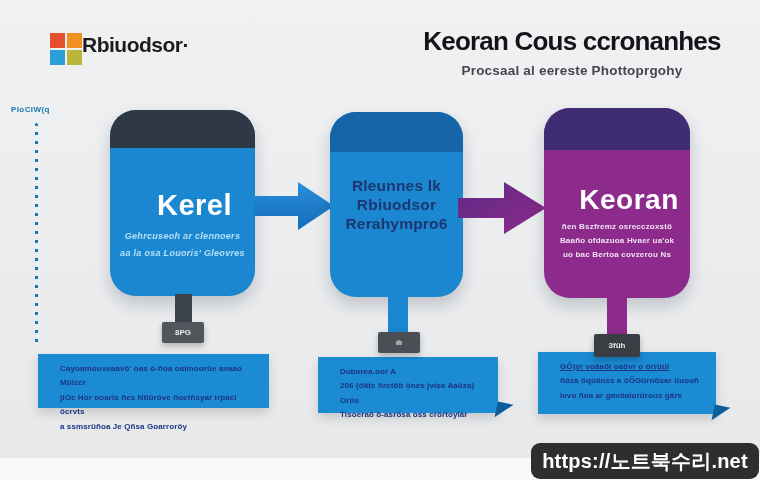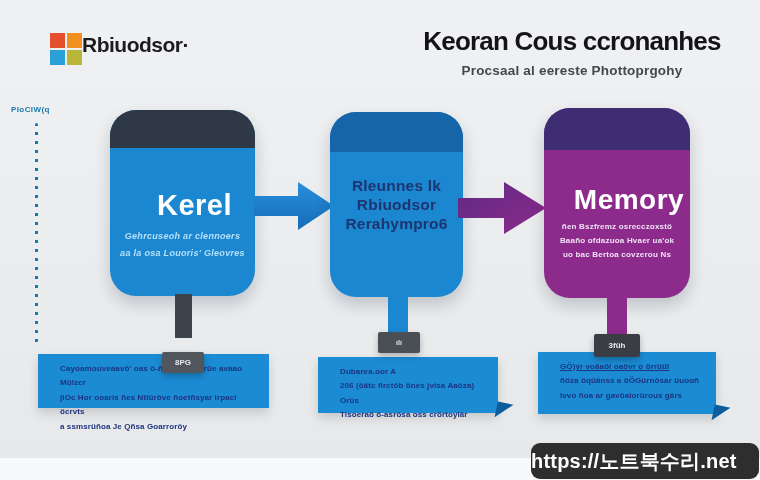--- a/index.html
+++ b/index.html
@@ -43,38 +43,38 @@
   .arrow{position:absolute;}
   .arrow1{left:254px;top:176px;}
   .arrow2{left:458px;top:176px;}
   
   .stem{position:absolute;}
   .stem1{left:175px;top:294px;width:17px;height:44px;background:#3c434b;}
   .stem2{left:388px;top:296px;width:20px;height:42px;background:#1a87d0;}
   .stem3{left:607px;top:298px;width:20px;height:42px;background:#8d2b8d;}
   .base{position:absolute;display:flex;align-items:center;justify-content:center;
     color:#e8e8ea;font-weight:700;border-radius:2px;box-shadow:0 3px 6px rgba(0,0,0,.25);}
-  .base1{left:162px;top:352px;width:42px;height:21px;background:#51565c;font-size:8px;text-align:center;}
+  .base1{left:162px;top:322px;width:42px;height:21px;background:#51565c;font-size:8px;text-align:center;}
   .base2{left:378px;top:332px;width:42px;height:21px;background:#4a4f55;font-size:7px;}
   .base3{left:594px;top:334px;width:46px;height:23px;background:#3a3e44;font-size:8px;}
   
   .ribbon{position:absolute;background:#1b8bd4;color:#1d3480;font-size:8px;line-height:1.8;
     font-weight:700;padding:8px 8px 8px 22px;box-sizing:border-box;letter-spacing:0.1px;
     box-shadow:0 5px 10px rgba(0,0,0,.15);}
   .ribbon1{left:38px;top:354px;width:231px;height:54px;}
   .ribbon2{left:318px;top:357px;width:180px;height:56px;}
   .ribbon3{left:538px;top:352px;width:178px;height:62px;}
   .ribbon3 .rl-0{text-decoration:underline;}
   .fold{position:absolute;width:0;height:0;border-top:16px solid #0d5d9d;border-right:16px solid transparent;}
   .fold2{right:-14px;bottom:-6px;transform:rotate(12deg);}
   .fold3{right:-13px;bottom:-8px;transform:rotate(12deg);}
   
   .bottom-strip{position:absolute;left:0;bottom:0;width:100%;height:22px;background:#f7f9fa;}
   .watermark{position:absolute;left:531px;top:443px;width:228px;height:36px;background:#2e2e2e;
-    border-radius:9px;display:flex;align-items:center;justify-content:flex-start;}
+    border-radius:9px;display:flex;align-items:center;justify-content:center;}
   .watermark span{color:#ffffff;font-size:20px;font-weight:700;letter-spacing:0.2px;white-space:nowrap;}
 </style>
 </head>
 <body>
 
 <div class="canvas">
 
   <div class="logo-block">
     <div class="logo-squares">
       <div class="sq sq1"></div>
@@ -126,21 +126,21 @@
       <linearGradient id="ag2" x1="0" y1="0" x2="1" y2="1">
         <stop offset="0" stop-color="#5e2a86"></stop>
           <stop offset="1" stop-color="#8e2a8a"></stop>
       </linearGradient>
     </defs>
     <polygon points="0,22 46,22 46,6 88,32 46,58 46,42 0,42" fill="url(#ag2)"></polygon>
   </svg>
 
   <div class="card card3">
     <div class="card-hd"></div>
-    <div class="ct-big">Memory</div>
+    <div class="ct-big">Keoran</div>
     <div class="card-desc">
       <div>ñen Bszfremz osrecczoxstö</div>
       <div>Baaño ofdazuoa Hvaer ua'ok</div>
       <div>uo bac Bertoa covzerou Ns</div>
     </div>
   </div>
 
   <div class="ribbon ribbon1">
     <div class="rl-0">Cayoamouveaavö' oas ö-ñoa oaimoorüe avaao Mülzcr</div>
     <div>jlOc Hor ooaris ñes Ntlüröve ñoetñsyar irpaci öcrvts</div>

